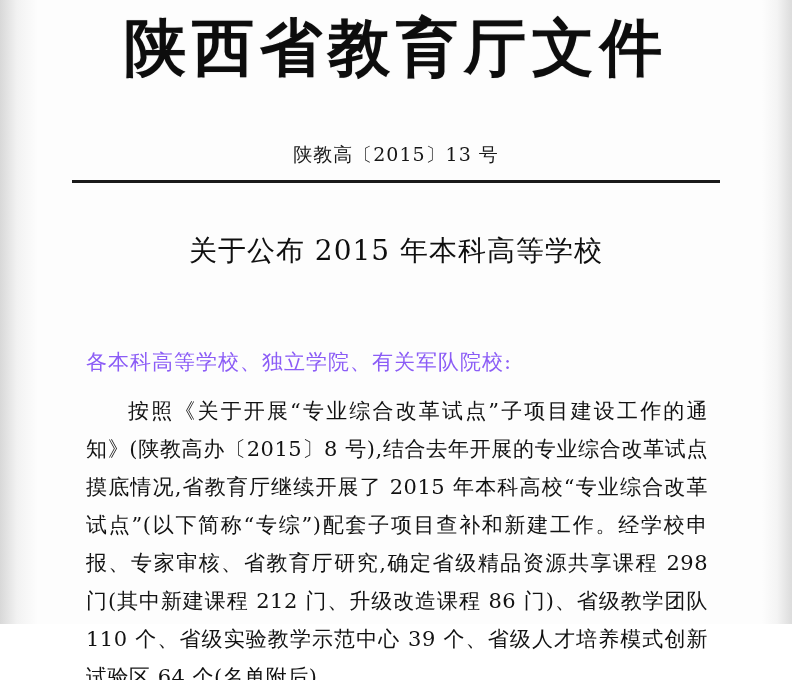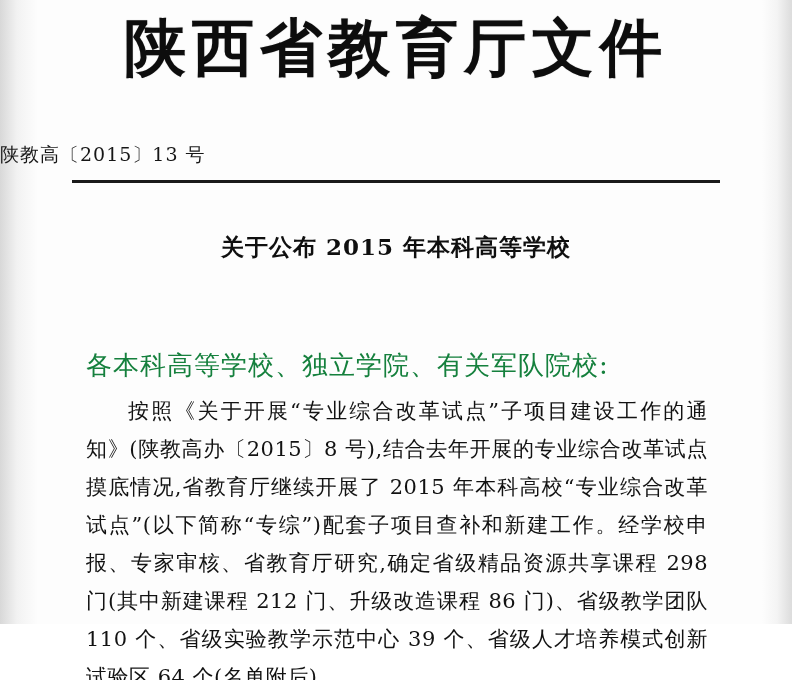--- a/index.html
+++ b/index.html
@@ -52,55 +52,55 @@
     color: #0d0d0d;
     text-shadow: 0 0 1px rgba(0,0,0,0.35);
     white-space: nowrap;
   }
 
   .doc-number {
     position: absolute;
     top: 142px;
     left: 0;
     width: 792px;
-    text-align: left;
+    text-align: center;
     font-size: 19px;
     letter-spacing: 1px;
     color: #161616;
   }
 
   .rule {
     position: absolute;
     left: 72px;
     width: 648px;
     top: 180px;
     height: 3px;
     background: #1a1a1a;
   }
 
   .subject {
     position: absolute;
     left: 72px;
     width: 648px;
     text-align: center;
-    font-weight: bold;
-    font-size: 23px;
+    font-weight: normal;
+    font-size: 28px;
     letter-spacing: 1px;
     color: #0f0f0f;
   }
   .subject.line1 { top: 232px; }
   .subject.line2 { top: 282px; }
 
   .salutation {
     position: absolute;
     left: 86px;
     top: 348px;
-    font-size: 26px;
+    font-size: 21px;
     letter-spacing: 1px;
-    color: #15803d;
+    color: #8b5cf6;
   }
 
   .body {
     position: absolute;
     left: 86px;
     top: 392px;
     width: 622px;
   }
   .body p {
     margin: 0;

